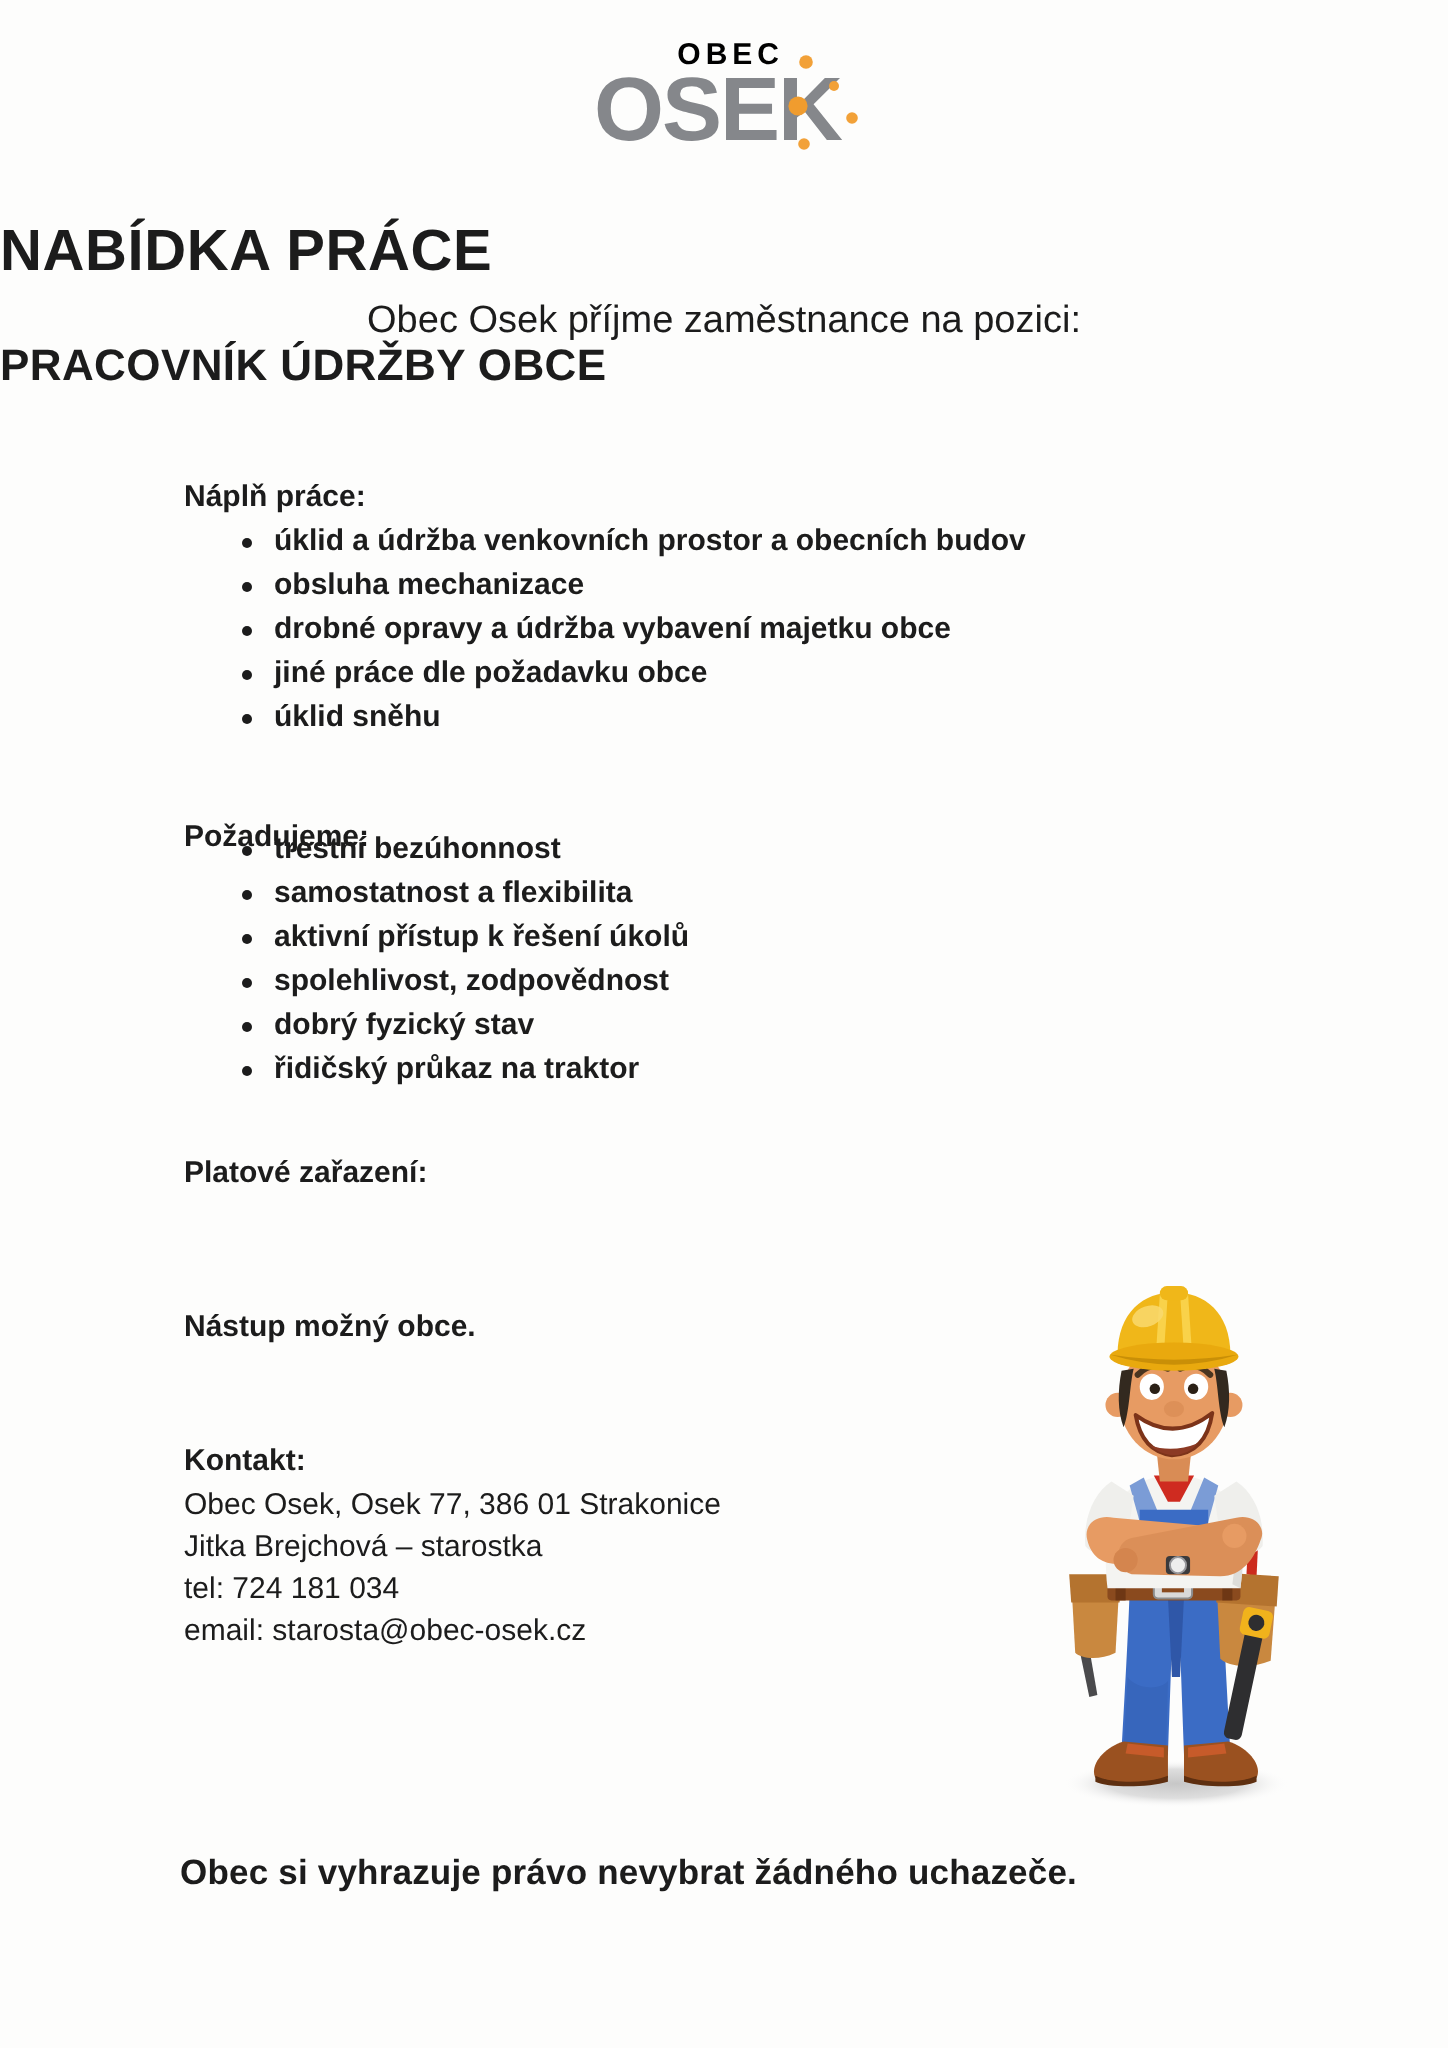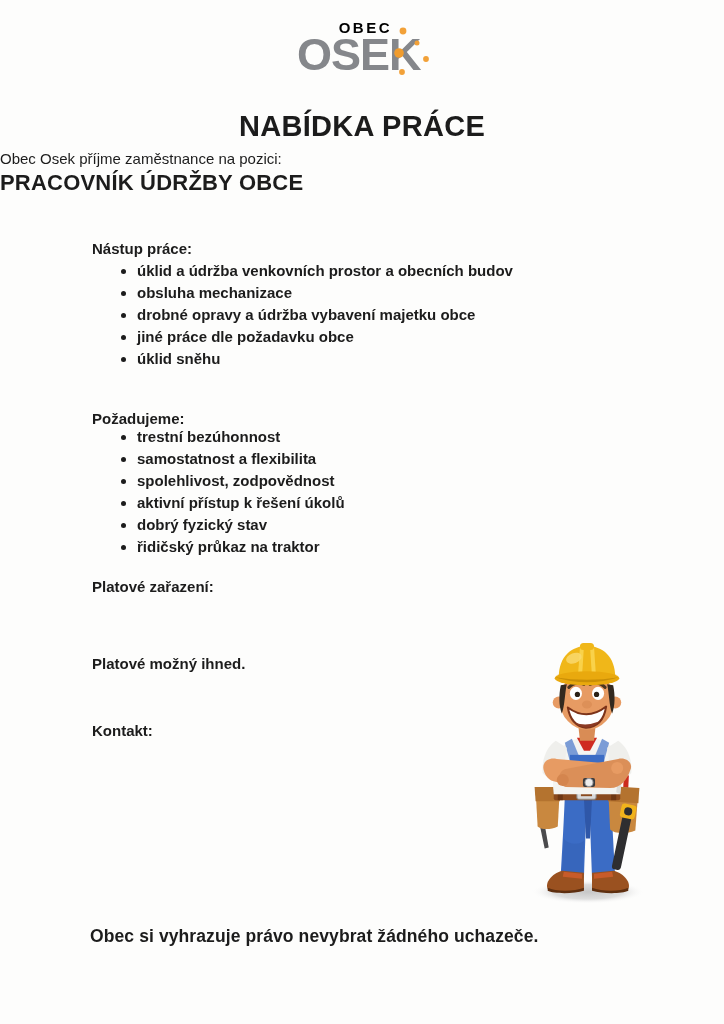--- a/index.html
+++ b/index.html
@@ -18,26 +18,26 @@
     color:#000000; line-height:16px; padding-right:1px;
   }
   .logo-osek {
     font-size:45px; font-weight:700; color:#85878B;
     line-height:40px; margin-top:-1px; letter-spacing:-1px;
   }
   .logo-dots { position:absolute; left:96px; top:2px; }
 
   
   .h1 {
-    position:absolute; top:110px; left:0; width:724px; text-align:center;
+    position:absolute; top:110px; left:0; width:724px; text-align:left;
     font-size:29px; font-weight:700; letter-spacing:0.3px;
   }
   .subtitle {
-    position:absolute; top:150px; left:0; width:724px; 
-    font-size:15px;
+    position:absolute; top:150px; left:0; width:724px; text-align:center;
+    font-size:19px;
   }
   .h2 {
     position:absolute; top:170px; left:0; width:724px; text-align:left;
     font-size:22px; font-weight:700; letter-spacing:0.2px;
   }
 
   
   .sec-heading { position:absolute; left:92px; font-size:15px; font-weight:700; }
   .bullet-list { position:absolute; left:92px; width:540px;font-weight:bold; }
   .bullet-item { display:flex; align-items:flex-start; height:22px; font-size:15px; }
@@ -78,44 +78,50 @@
       <circle cx="6" cy="31" r="4.8" fill="#F09C2E"></circle>
       <circle cx="33" cy="37" r="2.9" fill="#F2A138"></circle>
       <circle cx="9" cy="50" r="2.9" fill="#F2A138"></circle>
     </svg>
   </div>
 
   <div class="h1">NABÍDKA PRÁCE</div>
   <div class="subtitle">Obec Osek příjme zaměstnance na pozici:</div>
   <div class="h2">PRACOVNÍK ÚDRŽBY OBCE</div>
 
-  <div class="sec-heading" style="top:240px">Nástup práce:</div>
+  <div class="sec-heading" style="top:240px">Náplň práce:</div>
   <div class="bullet-list" style="top:262px">
     <div class="bullet-item">úklid a údržba venkovních prostor a obecních budov</div>
     <div class="bullet-item">obsluha mechanizace</div>
     <div class="bullet-item">drobné opravy a údržba vybavení majetku obce</div>
     <div class="bullet-item">jiné práce dle požadavku obce</div>
     <div class="bullet-item">úklid sněhu</div>
   </div>
 
   <div class="sec-heading" style="top:410px">Požadujeme:</div>
-  <div class="bullet-list" style="top:428px">
+  <div class="bullet-list" style="top:416px">
     <div class="bullet-item">trestní bezúhonnost</div>
     <div class="bullet-item">samostatnost a flexibilita</div>
+    <div class="bullet-item">aktivní přístup k řešení úkolů</div>
     <div class="bullet-item">spolehlivost, zodpovědnost</div>
-    <div class="bullet-item">aktivní přístup k řešení úkolů</div>
     <div class="bullet-item">dobrý fyzický stav</div>
     <div class="bullet-item">řidičský průkaz na traktor</div>
   </div>
 
   <div class="sec-heading" style="top:578px">Platové zařazení:</div>
 
-  <div class="start-note">Platové možný ihned.</div>
+  <div class="start-note">Nástup možný obce.</div>
 
   <div class="sec-heading" style="top:722px">Kontakt:</div>
+  <div class="contact-lines">
+    <div>Obec Osek, Osek 77, 386 01 Strakonice</div>
+    <div>Jitka Brejchová – starostka</div>
+    <div>tel: 724 181 034</div>
+    <div>email: starosta@obec-osek.cz</div>
+  </div>
 
   <div class="footer-note">Obec si vyhrazuje právo nevybrat žádného uchazeče.</div>
 
   <svg class="worker" viewBox="0 0 124 270">
     <defs>
       <radialGradient id="shadowG" cx="50%" cy="50%" r="50%">
         <stop offset="0%" stop-color="#c7c7c7"></stop>
         <stop offset="60%" stop-color="#dedede"></stop>
         <stop offset="100%" stop-color="#ffffff" stop-opacity="0"></stop>
       </radialGradient>

